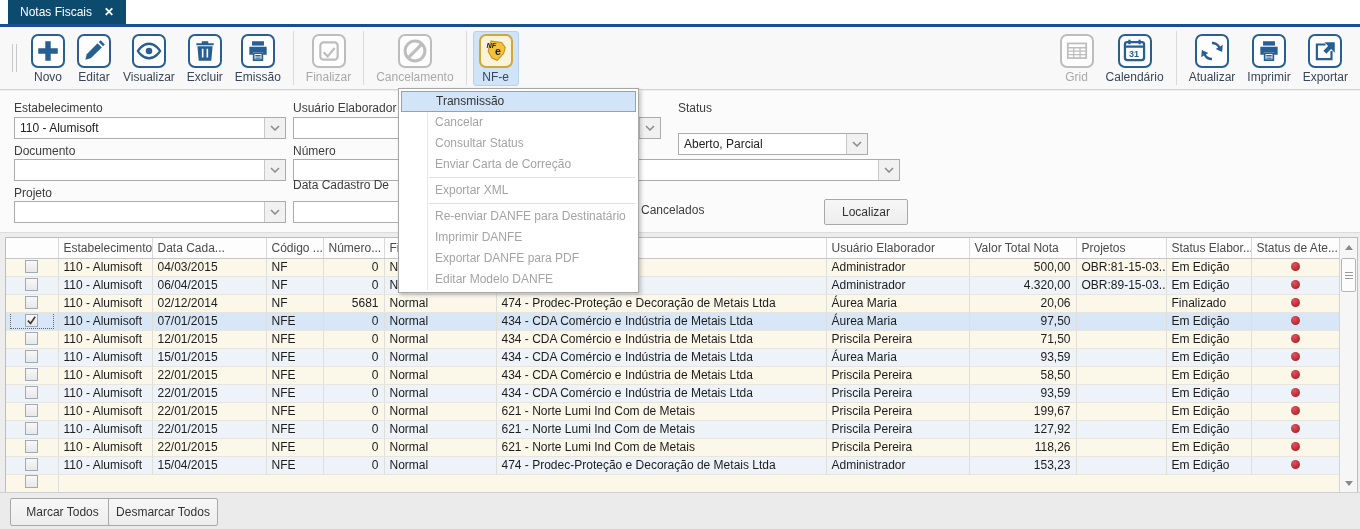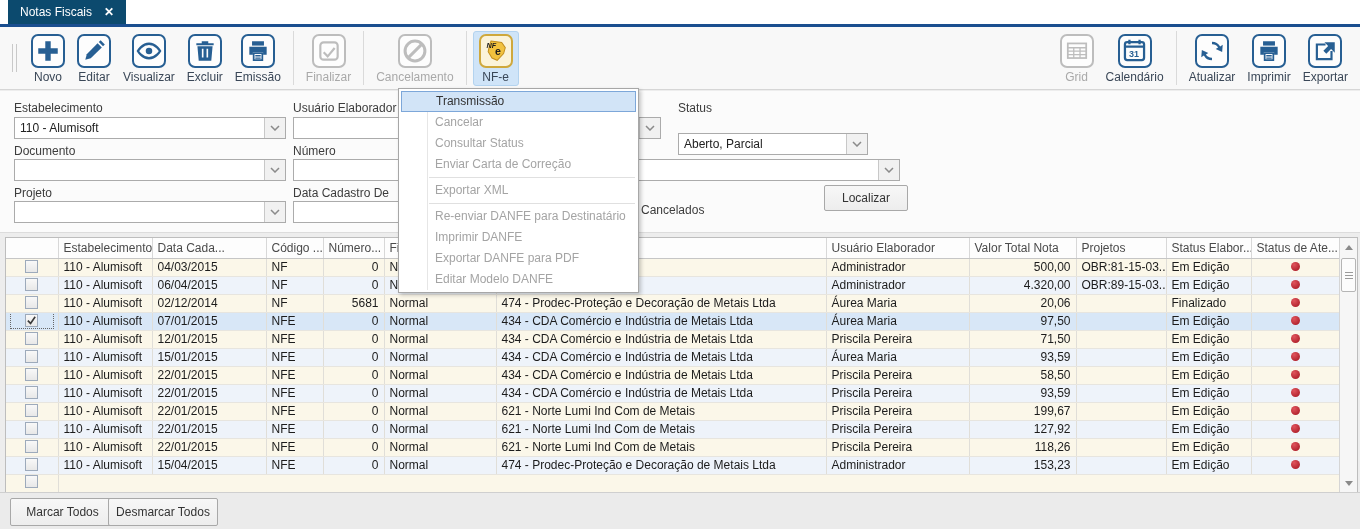--- a/index.html
+++ b/index.html
@@ -279,26 +279,26 @@
     <div class="flabel" style="left:14px;top:95px">Projeto</div>
     <div class="combo" style="left:14px;top:110px;width:272px">
       <span class="combo-value"></span>
       <span class="combo-arrow">
           <svg width="10" height="6">
             <path d="M1 1l4 4 4-4" stroke="#8a8a8a" stroke-width="1.5" fill="none"></path>
           </svg>
         </span>
     </div>
 
-    <div class="flabel" style="left:293px;top:95px">Data Cadastro De</div>
+    <div class="flabel" style="left:293px;top:87px">Data Cadastro De</div>
     <input class="tinput" style="left: 293px; top: 110px; width: 207px;" value="">
 
     <div class="fcheckbox" style="left:622px;top:113px"></div>
     <div class="flabel" style="left:641px;top:112px">Cancelados</div>
-    <div class="push-btn" style="left:824px;top:94px;width:82px;height:24px">Localizar</div>
+    <div class="push-btn" style="left:824px;top:108px;width:82px;height:24px">Localizar</div>
   </div>
 
   <div class="grid">
     <table class="nt">
       <colgroup>
         <col style="width:52px">
           <col style="width:94px">
           <col style="width:114px">
           <col style="width:57px">
         <col style="width:61px">

